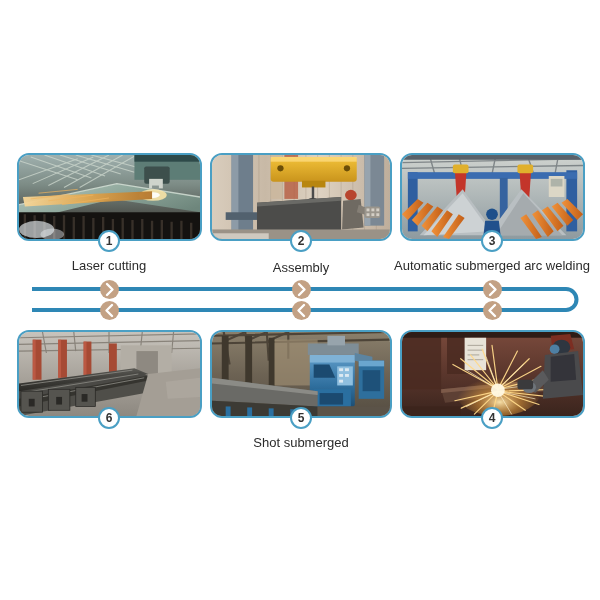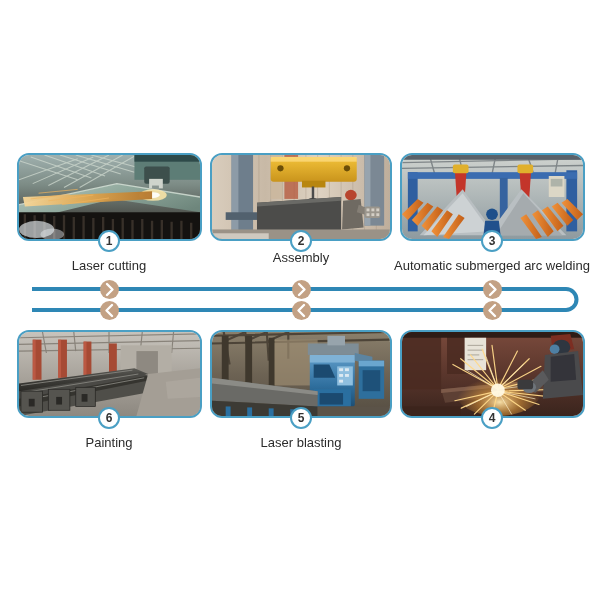--- a/index.html
+++ b/index.html
@@ -191,21 +191,21 @@
               <rect x="168" y="61" width="3" height="3"></rect>
           </g>
         </g>
 
         <rect x="0" y="78" width="182" height="10" fill="#9a9287"></rect>
         <rect x="0" y="82" width="58" height="6" fill="#cfc9bf"></rect>
       </svg>
     </div>
   </div>
   <div class="badge" style="left:290px;top:230px;">2</div>
-  <div class="caption" style="left:201px;top:250px;width:200px;">Assembly</div>
+  <div class="caption" style="left:201px;top:260px;width:200px;">Assembly</div>
 
   <div class="card" style="left:400px;top:153px;width:185px;height:88px;">
     <div class="photo">
       <svg viewBox="0 0 185 88" preserveAspectRatio="none">
         <defs>
           <linearGradient id="sw-bg" x1="0" y1="0" x2="0" y2="1">
             <stop offset="0" stop-color="#cfd3cf"></stop>
               <stop offset="1" stop-color="#8e9a9f"></stop>
           </linearGradient>
           <linearGradient id="sw-or" x1="0" y1="0" x2="1" y2="0">
@@ -368,21 +368,20 @@
           <rect x="38" y="68" width="6" height="8"></rect>
           <rect x="64" y="65" width="6" height="8"></rect>
         </g>
 
         <path d="M132 44 L185 38 L185 88 L120 88 Z" fill="#a49e95"></path>
         <path d="M150 52 L185 48 L185 68 L152 70 Z" fill="#b2aca3" opacity="0.6"></path>
       </svg>
     </div>
   </div>
   <div class="badge" style="left:98px;top:407px;">6</div>
-  <div class="caption" style="left:9px;top:435px;width:200px;">Painting</div>
 
   <div class="card" style="left:210px;top:330px;width:182px;height:88px;">
     <div class="photo">
       <svg viewBox="0 0 182 88" preserveAspectRatio="none">
         <defs>
           <linearGradient id="sb-bg" x1="0" y1="0" x2="0" y2="1">
             <stop offset="0" stop-color="#8a7f6b"></stop>
               <stop offset="0.5" stop-color="#6d6354"></stop>
             <stop offset="1" stop-color="#554d41"></stop>
           </linearGradient>
@@ -439,21 +438,21 @@
             <rect x="36" y="79" width="5" height="9"></rect>
           <rect x="58" y="80" width="5" height="8"></rect>
             <rect x="80" y="81" width="5" height="7"></rect>
         </g>
 
         <rect x="108" y="78" width="74" height="10" fill="#5b5348"></rect>
       </svg>
     </div>
   </div>
   <div class="badge" style="left:290px;top:407px;">5</div>
-  <div class="caption" style="left:201px;top:435px;width:200px;">Laser blasting</div>
+  <div class="caption" style="left:201px;top:435px;width:200px;">Shot submerged</div>
 
   <div class="card" style="left:400px;top:330px;width:185px;height:88px;">
     <div class="photo">
       <svg viewBox="0 0 185 88" preserveAspectRatio="none">
         <defs>
           <linearGradient id="po-bg" x1="0" y1="0" x2="0" y2="1">
             <stop offset="0" stop-color="#7a4a3c"></stop>
               <stop offset="0.5" stop-color="#5a362c"></stop>
             <stop offset="1" stop-color="#3a241d"></stop>
           </linearGradient>

